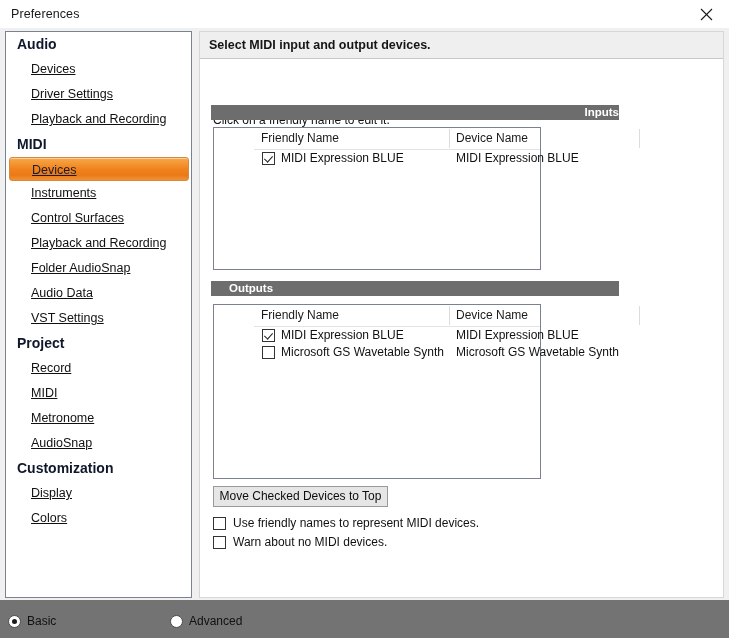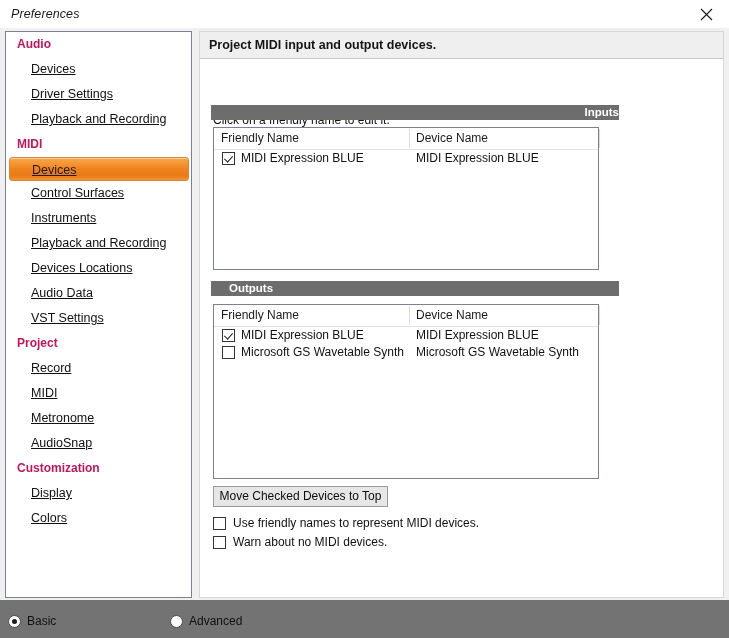--- a/index.html
+++ b/index.html
@@ -18,21 +18,20 @@
     -webkit-font-smoothing: antialiased;
   }
 
   
   .titlebar {
     position: absolute;
     left: 0; top: 0;
     width: 729px;
     height: 28px;
     background: #ffffff;
-    font-style: italic;
   }
   .titlebar-text {
     position: absolute;
     left: 11px;
     top: 7px;
     font-size: 12.5px;
     color: #1a1a1a;
     letter-spacing: .1px;
   }
   .close-btn {
@@ -54,22 +53,22 @@
     top: 31px;
     width: 187px;
     height: 567px;
     background: #ffffff;
     border: 1px solid #7a8191;
     box-sizing: border-box;
     overflow: hidden;
   }
   .nav-group {
     font-weight: bold;
-    font-size: 12px;
-    color: #be185d;
+    font-size: 14px;
+    color: #0f172a;
     padding: 0 0 0 11px;
     height: 25px;
     line-height: 25px;
     white-space: nowrap;
   }
   .nav-item {
     font-size: 12.5px;
     color: #101010;
     padding: 0 0 0 25px;
     height: 25px;
@@ -145,24 +144,25 @@
     font-size: 11.5px;
     line-height: 15px;
     padding-left: 18px;
     box-sizing: border-box;
     white-space: nowrap;
   }
 
   .listbox {
     position: absolute;
     left: 13px;
-    width: 386px;
+    width: 328px;
     background: #ffffff;
     border: 1px solid #7a8191;
     box-sizing: border-box;
+    padding-left: 40px;
   }
   .list-header {
     position: relative;
     height: 21px;
     border-bottom: 1px solid #e3e3e3;
   }
   .col-title {
     position: absolute;
     top: 3px;
     font-size: 12px;
@@ -323,38 +323,38 @@
   </div>
 </div>
 
 <div class="sidebar" id="sidebar">
     <div class="nav-group">Audio</div>
     <div class="nav-item">Devices</div>
     <div class="nav-item">Driver Settings</div>
     <div class="nav-item">Playback and Recording</div>
     <div class="nav-group">MIDI</div>
     <div class="nav-item selected">Devices</div>
+    <div class="nav-item">Instruments</div>
     <div class="nav-item">Control Surfaces</div>
-    <div class="nav-item">Instruments</div>
     <div class="nav-item">Playback and Recording</div>
-    <div class="nav-item">Devices Locations</div>
+    <div class="nav-item">Folder AudioSnap</div>
     <div class="nav-item">Audio Data</div>
     <div class="nav-item">VST Settings</div>
     <div class="nav-group">Project</div>
     <div class="nav-item">Record</div>
     <div class="nav-item">MIDI</div>
     <div class="nav-item">Metronome</div>
     <div class="nav-item">AudioSnap</div>
     <div class="nav-group">Customization</div>
     <div class="nav-item">Display</div>
     <div class="nav-item">Colors</div>
   </div>
 
 <div class="main">
-  <div class="panel-header">Project MIDI input and output devices.</div>
+  <div class="panel-header">Select MIDI input and output devices.</div>
 
   <div class="desc l2">Click on a friendly name to edit it.</div>
 
   <div class="section-bar" style="top:73px;text-align:right;">Inputs</div>
   <div class="listbox" style="top:95px; height:143px;">
     <div class="list-header">
       <div class="col-title c1">Friendly Name</div>
       <div class="col-title c2">Device Name</div>
       <div class="col-div d1"></div>
       <div class="col-div d2"></div>

